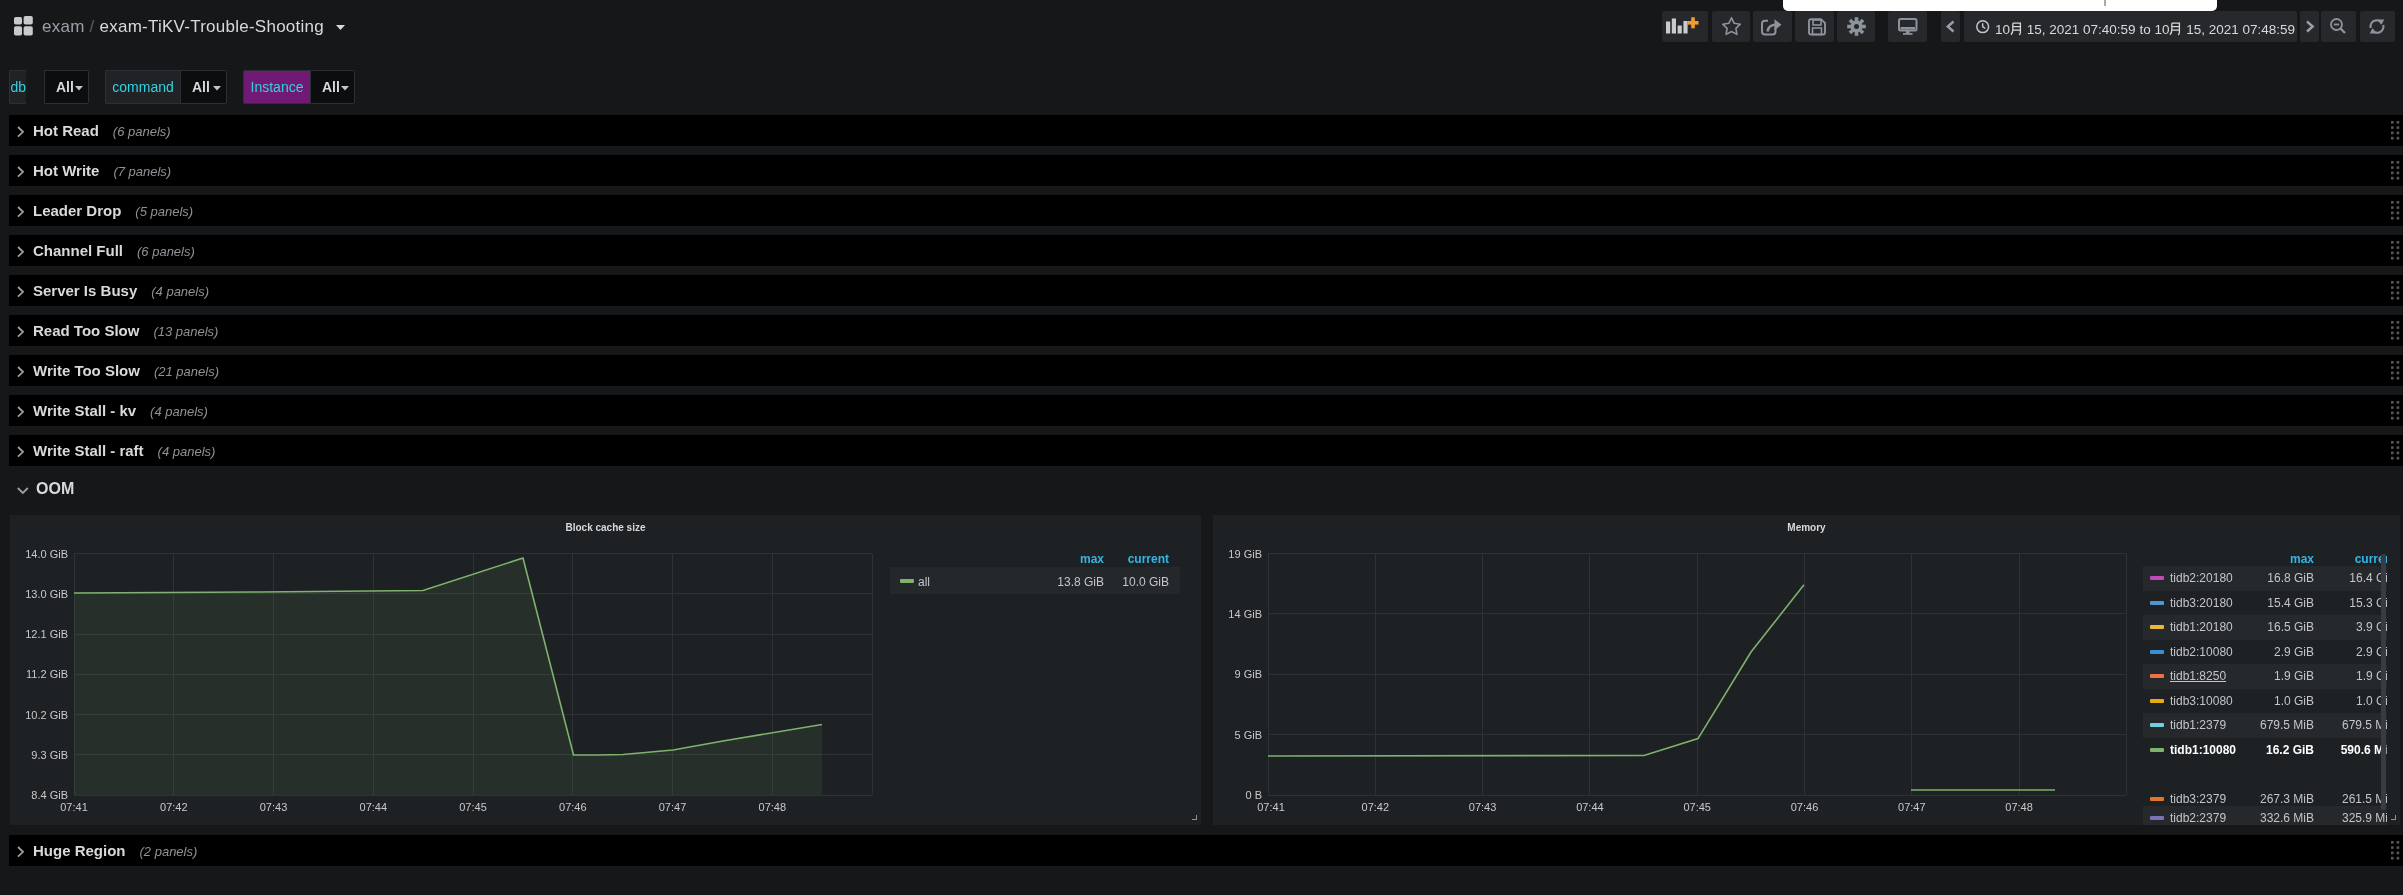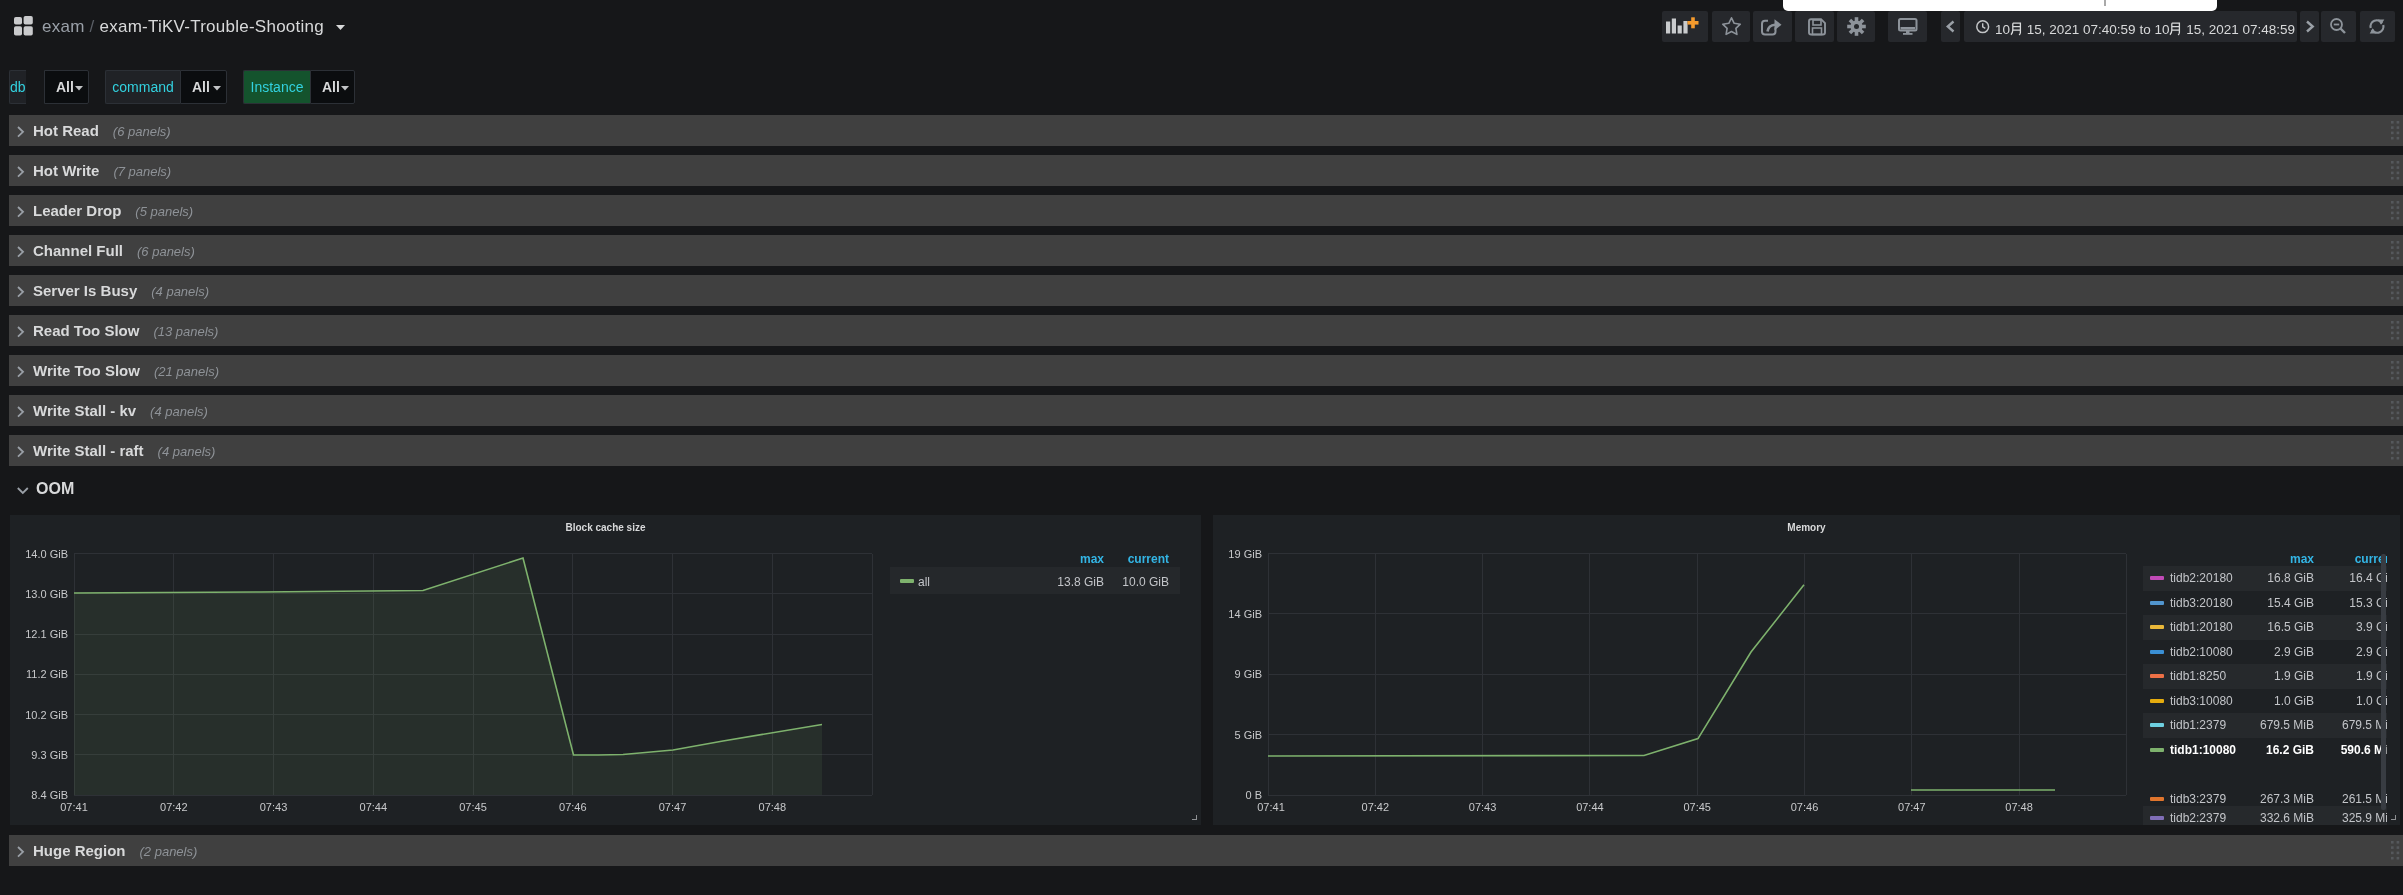--- a/index.html
+++ b/index.html
@@ -1,20 +1,20 @@
 <!DOCTYPE html>
 <html><head>
 <meta charset="utf-8">
 <style>
 * { margin:0; padding:0; box-sizing:border-box; }
 html,body { width:2403px; height:895px; background:#161719; overflow:hidden;
   font-family:"Liberation Sans", sans-serif; position:relative; }
 .abs { position:absolute; }
 .btn { position:absolute; top:11px; height:31px; background:#26282c; border-radius:2px; }
-.rowstrip { position:absolute; left:9px; width:2394px; height:31px; background:#404040; }
+.rowstrip { position:absolute; left:9px; width:2394px; height:31px; background:#000000; }
 .rowtitle { position:absolute; left:24px; top:6.5px; font-size:15px; font-weight:bold; color:#d8d9da; white-space:nowrap; }
 .rowcount { font-size:13px; font-style:italic; font-weight:normal; color:#8e9297; margin-left:14px; }
 .rowchev { position:absolute; left:8px; top:10.5px; }
 .dots { position:absolute; right:2px; top:6px; }
 .panel { position:absolute; top:515px; height:310px; background:#1e2124; overflow:hidden; }
 .ptitle { position:absolute; top:7px; width:100%; text-align:center; font-size:10px; font-weight:bold; color:#d8d9da; }
 .legrow { position:absolute; height:24.5px; line-height:24.5px; font-size:12px; color:#c3c5c9; }
 .dash { position:absolute; top:10px; width:14px; height:4px; border-radius:1px; }
 .lr { position:absolute; text-align:right; }
 svg { position:absolute; overflow:visible; }
@@ -114,31 +114,31 @@
   <line x1="10.5" y1="10.5" x2="15" y2="15" stroke="#8d939a" stroke-width="2.4"></line>
 </svg>
 <div class="btn" style="left:2360px;width:35px"></div>
 <svg class="abs" style="left:2368px;top:18px" width="18" height="17" viewBox="0 0 18 17">
   <path d="M2.2,10.5 A 6.2,6.2 0 0 1 13.5,5.8" fill="none" stroke="#8d939a" stroke-width="2.2" transform="translate(0.5,-0.5)"></path>
   <polygon points="11,1.2 17.3,1.2 14,6.5" fill="#8d939a" transform="translate(-1,0.2)"></polygon>
   <path d="M15.8,6.5 A 6.2,6.2 0 0 1 4.5,11.2" fill="none" stroke="#8d939a" stroke-width="2.2" transform="translate(-0.5,0.5)"></path>
   <polygon points="0.7,15.8 7,15.8 3.7,10.5" fill="#8d939a" transform="translate(1,-0.2)"></polygon>
 </svg>
 
-<div class="abs" style="left:9px;top:70px;width:17px;height:34px;background:#202226;border:1px solid #2c3036;border-right:none;border-radius:2px 0 0 2px;color:#32d1df;font-size:14px;line-height:32px;text-align:left">db</div>
+<div class="abs" style="left:9px;top:70px;width:17px;height:34px;background:#202226;border:1px solid #2c3036;border-right:none;border-radius:2px 0 0 2px;color:#32d1df;font-size:14px;line-height:32px;text-align:right">db</div>
 <div class="abs" style="left:44px;top:70px;width:45px;height:34px;background:#0b0d0f;border:1px solid #2c3036;border-radius:0 2px 2px 0;color:#d8d9da;font-size:14px;font-weight:bold;line-height:32px;padding-left:11px">All<svg style="position:absolute;right:4px;top:15px" width="9" height="5">
       <polygon points="0,0 8,0 4,4.5" fill="#c2c4c6"></polygon>
     </svg></div>
 
 <div class="abs" style="left:105px;top:70px;width:75px;height:34px;background:#202226;border:1px solid #2c3036;border-right:none;border-radius:2px 0 0 2px;color:#32d1df;font-size:14px;line-height:32px;text-align:center">command</div>
 <div class="abs" style="left:180px;top:70px;width:47px;height:34px;background:#0b0d0f;border:1px solid #2c3036;border-radius:0 2px 2px 0;color:#d8d9da;font-size:14px;font-weight:bold;line-height:32px;padding-left:11px">All<svg style="position:absolute;right:4px;top:15px" width="9" height="5">
       <polygon points="0,0 8,0 4,4.5" fill="#c2c4c6"></polygon>
     </svg></div>
 
-<div class="abs" style="left:243px;top:70px;width:67px;height:34px;background:#14532d;border:1px solid #2c3036;border-right:none;border-radius:2px 0 0 2px;color:#32d1df;font-size:14px;line-height:32px;text-align:center">Instance</div>
+<div class="abs" style="left:243px;top:70px;width:67px;height:34px;background:#701a75;border:1px solid #2c3036;border-right:none;border-radius:2px 0 0 2px;color:#32d1df;font-size:14px;line-height:32px;text-align:center">Instance</div>
 <div class="abs" style="left:310px;top:70px;width:45px;height:34px;background:#0b0d0f;border:1px solid #2c3036;border-radius:0 2px 2px 0;color:#d8d9da;font-size:14px;font-weight:bold;line-height:32px;padding-left:11px">All<svg style="position:absolute;right:4px;top:15px" width="9" height="5">
       <polygon points="0,0 8,0 4,4.5" fill="#c2c4c6"></polygon>
     </svg></div>
 
 <div id="rows">
 <div class="rowstrip" style="top:115px">
     <svg class="rowchev" width="8" height="12">
         <polyline points="1,1 6,5.8 1,10.6" fill="none" stroke="#9aa0a7" stroke-width="1.8"></polyline>
       </svg>
     <div class="rowtitle">Hot Read<span class="rowcount">(6 panels)</span></div>
@@ -440,21 +440,21 @@
      <span class="lr" style="right:-9px;">3.9 GiB</span>
   </div>
       <div class="legrow" style="top:88.5px;left:0;width:244px;">
      <div class="dash" style="left:7px;background:#3a8fd4"></div>
      <span style="position:absolute;left:27px;">tidb2:10080</span>
      <span class="lr" style="right:73px;">2.9 GiB</span>
      <span class="lr" style="right:-9px;">2.9 GiB</span>
   </div>
       <div class="legrow" style="top:113.0px;left:0;width:244px;background:rgba(255,255,255,0.04);">
      <div class="dash" style="left:7px;background:#ed7046"></div>
-     <span style="position:absolute;left:27px;">tidb1:8250</span>
+     <span style="position:absolute;left:27px;text-decoration:underline;">tidb1:8250</span>
      <span class="lr" style="right:73px;">1.9 GiB</span>
      <span class="lr" style="right:-9px;">1.9 GiB</span>
   </div>
       <div class="legrow" style="top:137.5px;left:0;width:244px;">
      <div class="dash" style="left:7px;background:#e5ac0e"></div>
      <span style="position:absolute;left:27px;">tidb3:10080</span>
      <span class="lr" style="right:73px;">1.0 GiB</span>
      <span class="lr" style="right:-9px;">1.0 GiB</span>
   </div>
       <div class="legrow" style="top:162.0px;left:0;width:244px;background:rgba(255,255,255,0.04);">

